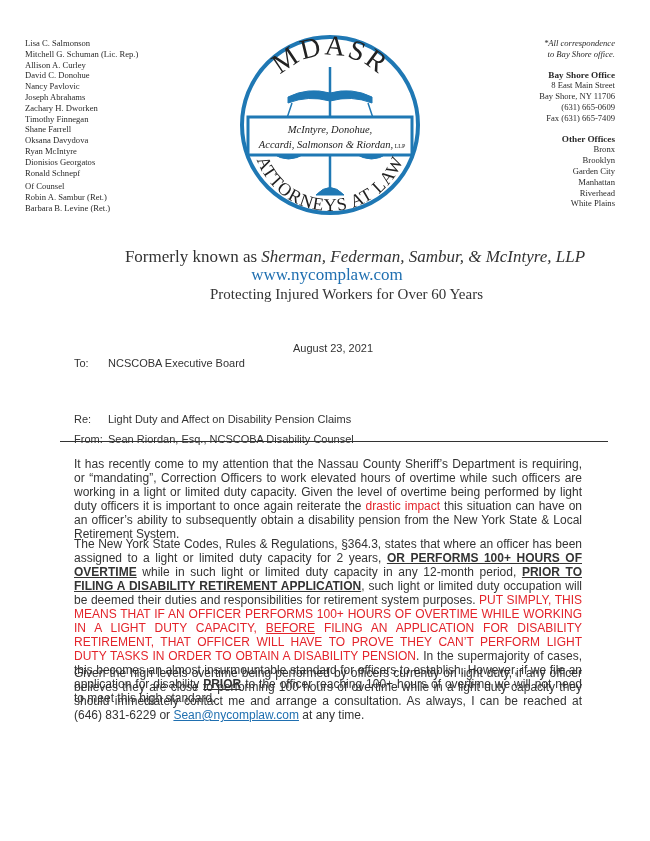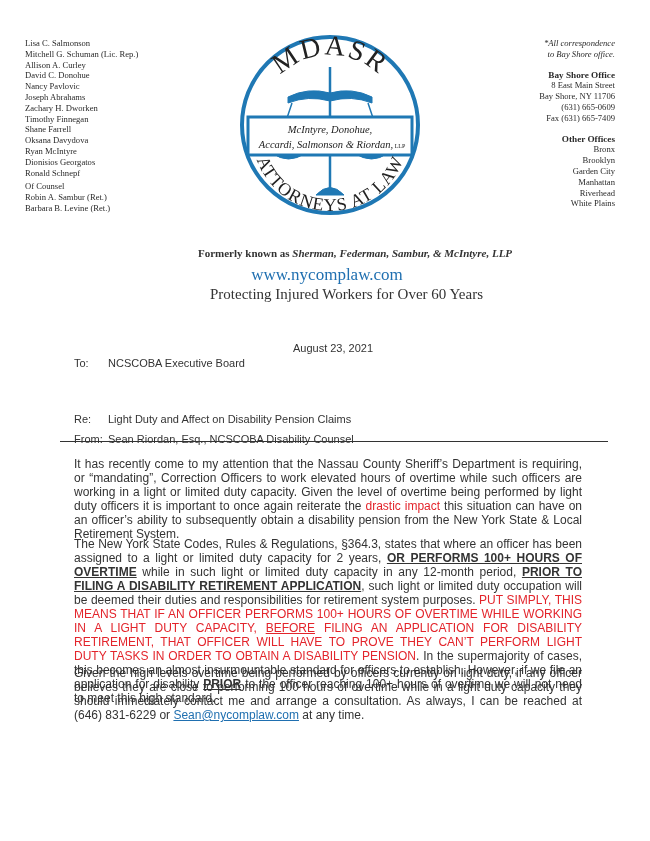--- a/index.html
+++ b/index.html
@@ -11,21 +11,21 @@
   .partners .grp { margin-bottom: 3px; }
   .partners div.n { white-space: nowrap; }
 
   .logo { position: absolute; left: 230px; top: 25px; width: 200px; width: 200px; height: 200px; }
 
   .offices { position: absolute; right: 35px; top: 38px; text-align: right; font-size: 8.6px; line-height: 10.8px; color: #2a2a2a; }
   .offices .ital { font-style: italic; }
   .offices .hd { font-weight: bold; font-size: 9.2px; }
   .offices .sp { height: 10px; }
 
-  .formerly { position: absolute; left: 0; width: 650px; top: 247px; text-align: center; padding-left: 60px; box-sizing: border-box; font-size: 11px; color: #333; font-weight: bold; }
+  .formerly { position: absolute; left: 0; width: 650px; top: 247px; text-align: center; padding-left: 60px; box-sizing: border-box; font-size: 17px; color: #333; }
   .formerly i { font-style: italic; }
   .website { position: absolute; left: 0; width: 563px; top: 265px; text-align: center; padding-left: 91px; box-sizing: border-box; font-size: 17px; color: #1f6fb0; }
   .tagline { position: absolute; left: 0; width: 650px; top: 286px; text-align: center; padding-left: 43px; box-sizing: border-box; font-size: 15px; color: #333; }
 
   .date { position: absolute; left: 0; width: 650px; top: 342px; text-align: center; padding-left: 16px; box-sizing: border-box; font-size: 11px; color: #333; }
 
   .memo-row { position: absolute; left: 74px; font-size: 11px; color: #333; }
   .memo-row .lbl { display: inline-block; width: 34px; }
   .row-to { top: 357px; } .row-from { top: 385px; margin-top: 48px; } .row-re { top: 413px; }
 

